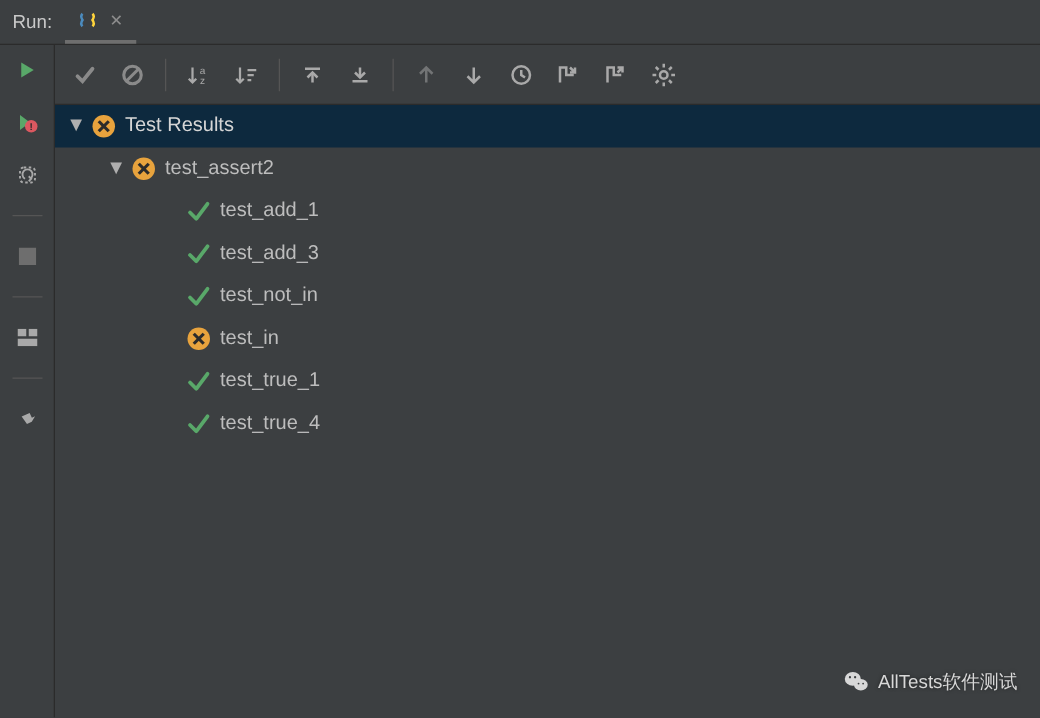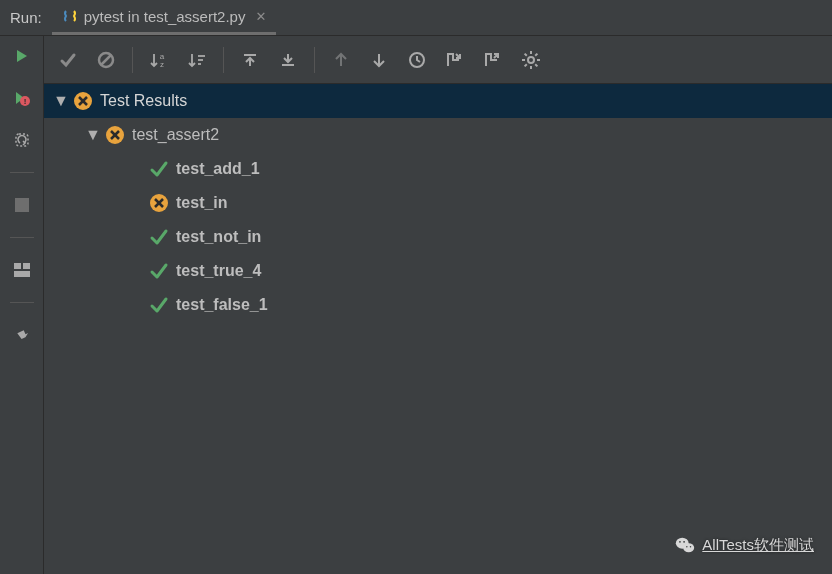--- a/index.html
+++ b/index.html
@@ -86,50 +86,48 @@
     display: flex;
     align-items: center;
     padding-left: 10px;
     font-size: 16px;
     color: #BDBDBD;
     cursor: pointer;
   }
   .row.selected { background: #0D293E; color: #D6D6D6; }
   .indent-0 { padding-left: 8px; }
   .indent-1 { padding-left: 40px; }
-  .indent-2 { padding-left: 104px; font-weight: bold; }
+  .indent-2 { padding-left: 104px; }
   .tw { width: 18px; text-align:center; color:#AFAFAF; margin-right: 2px; }
   .status { width: 22px; height: 22px; margin-right: 6px; display:flex; align-items:center; justify-content:center; }
   .watermark {
     position: absolute;
     right: 18px;
     bottom: 18px;
     color: #D8D8D8;
     font-size: 15px;
     display: flex;
     align-items: center;
     gap: 6px;
     text-shadow: 0 0 3px rgba(0,0,0,.5);
-    text-decoration: underline;
   }
   svg { display:block; }
 </style>
 </head>
 <body>
 
 <div class="top-bar">
   <div class="run-label">Run:</div>
   <div class="tab">
     <span>
       <svg width="16" height="16" viewBox="0 0 16 16">
         <path d="M4 3 Q2 5 4 8 Q2 11 4 13" fill="none" stroke="#4B8BBE" stroke-width="2"></path>
         <path d="M12 3 Q14 5 12 8 Q14 11 12 13" fill="none" stroke="#FFD43B" stroke-width="2"></path>
       </svg>
     </span>
-    <span>pytest in test_assert2.py</span>
     <span class="close">✕</span>
   </div>
 </div>
 
 <div class="main">
 
   <div class="gutter">
     <div class="gutter-btn">
       <svg width="16" height="16" viewBox="0 0 16 16">
           <path d="M3 2 L13 8 L3 14 Z" fill="#59A869"></path>
@@ -290,50 +288,58 @@
             <span class="status">
               <svg width="20" height="20" viewBox="0 0 20 20">
                 <path d="M3 11 L8 16 L17 4" stroke="#59A869" stroke-width="3" fill="none" stroke-linecap="round" stroke-linejoin="round"></path>
               </svg>
             </span>
             <span>test_add_1</span>
           </div>
           <div class="row indent-2">
             <span class="status">
               <svg width="20" height="20" viewBox="0 0 20 20">
+                <path d="M3 11 L8 16 L17 4" stroke="#59A869" stroke-width="3" fill="none" stroke-linecap="round" stroke-linejoin="round"></path>
+              </svg>
+            </span>
+            <span>test_add_3</span>
+          </div>
+          <div class="row indent-2">
+            <span class="status">
+              <svg width="20" height="20" viewBox="0 0 20 20">
+                <path d="M3 11 L8 16 L17 4" stroke="#59A869" stroke-width="3" fill="none" stroke-linecap="round" stroke-linejoin="round"></path>
+              </svg>
+            </span>
+            <span>test_not_in</span>
+          </div>
+          <div class="row indent-2">
+            <span class="status">
+              <svg width="20" height="20" viewBox="0 0 20 20">
                 <circle cx="10" cy="10" r="9" fill="#E8A33D"></circle>
                 <line x1="6" y1="6" x2="14" y2="14" stroke="#2B2B2B" stroke-width="2.5"></line>
                 <line x1="14" y1="6" x2="6" y2="14" stroke="#2B2B2B" stroke-width="2.5"></line>
               </svg>
             </span>
             <span>test_in</span>
           </div>
           <div class="row indent-2">
             <span class="status">
               <svg width="20" height="20" viewBox="0 0 20 20">
                 <path d="M3 11 L8 16 L17 4" stroke="#59A869" stroke-width="3" fill="none" stroke-linecap="round" stroke-linejoin="round"></path>
               </svg>
             </span>
-            <span>test_not_in</span>
+            <span>test_true_1</span>
           </div>
           <div class="row indent-2">
             <span class="status">
               <svg width="20" height="20" viewBox="0 0 20 20">
                 <path d="M3 11 L8 16 L17 4" stroke="#59A869" stroke-width="3" fill="none" stroke-linecap="round" stroke-linejoin="round"></path>
               </svg>
             </span>
             <span>test_true_4</span>
-          </div>
-          <div class="row indent-2">
-            <span class="status">
-              <svg width="20" height="20" viewBox="0 0 20 20">
-                <path d="M3 11 L8 16 L17 4" stroke="#59A869" stroke-width="3" fill="none" stroke-linecap="round" stroke-linejoin="round"></path>
-              </svg>
-            </span>
-            <span>test_false_1</span>
           </div>
         </div>
     </div>
   </div>
 </div>
 
 <div class="watermark">
   <span>
     <svg width="22" height="22" viewBox="0 0 24 24">
         <ellipse cx="9" cy="10" rx="7" ry="6" fill="#D8D8D8"></ellipse>

